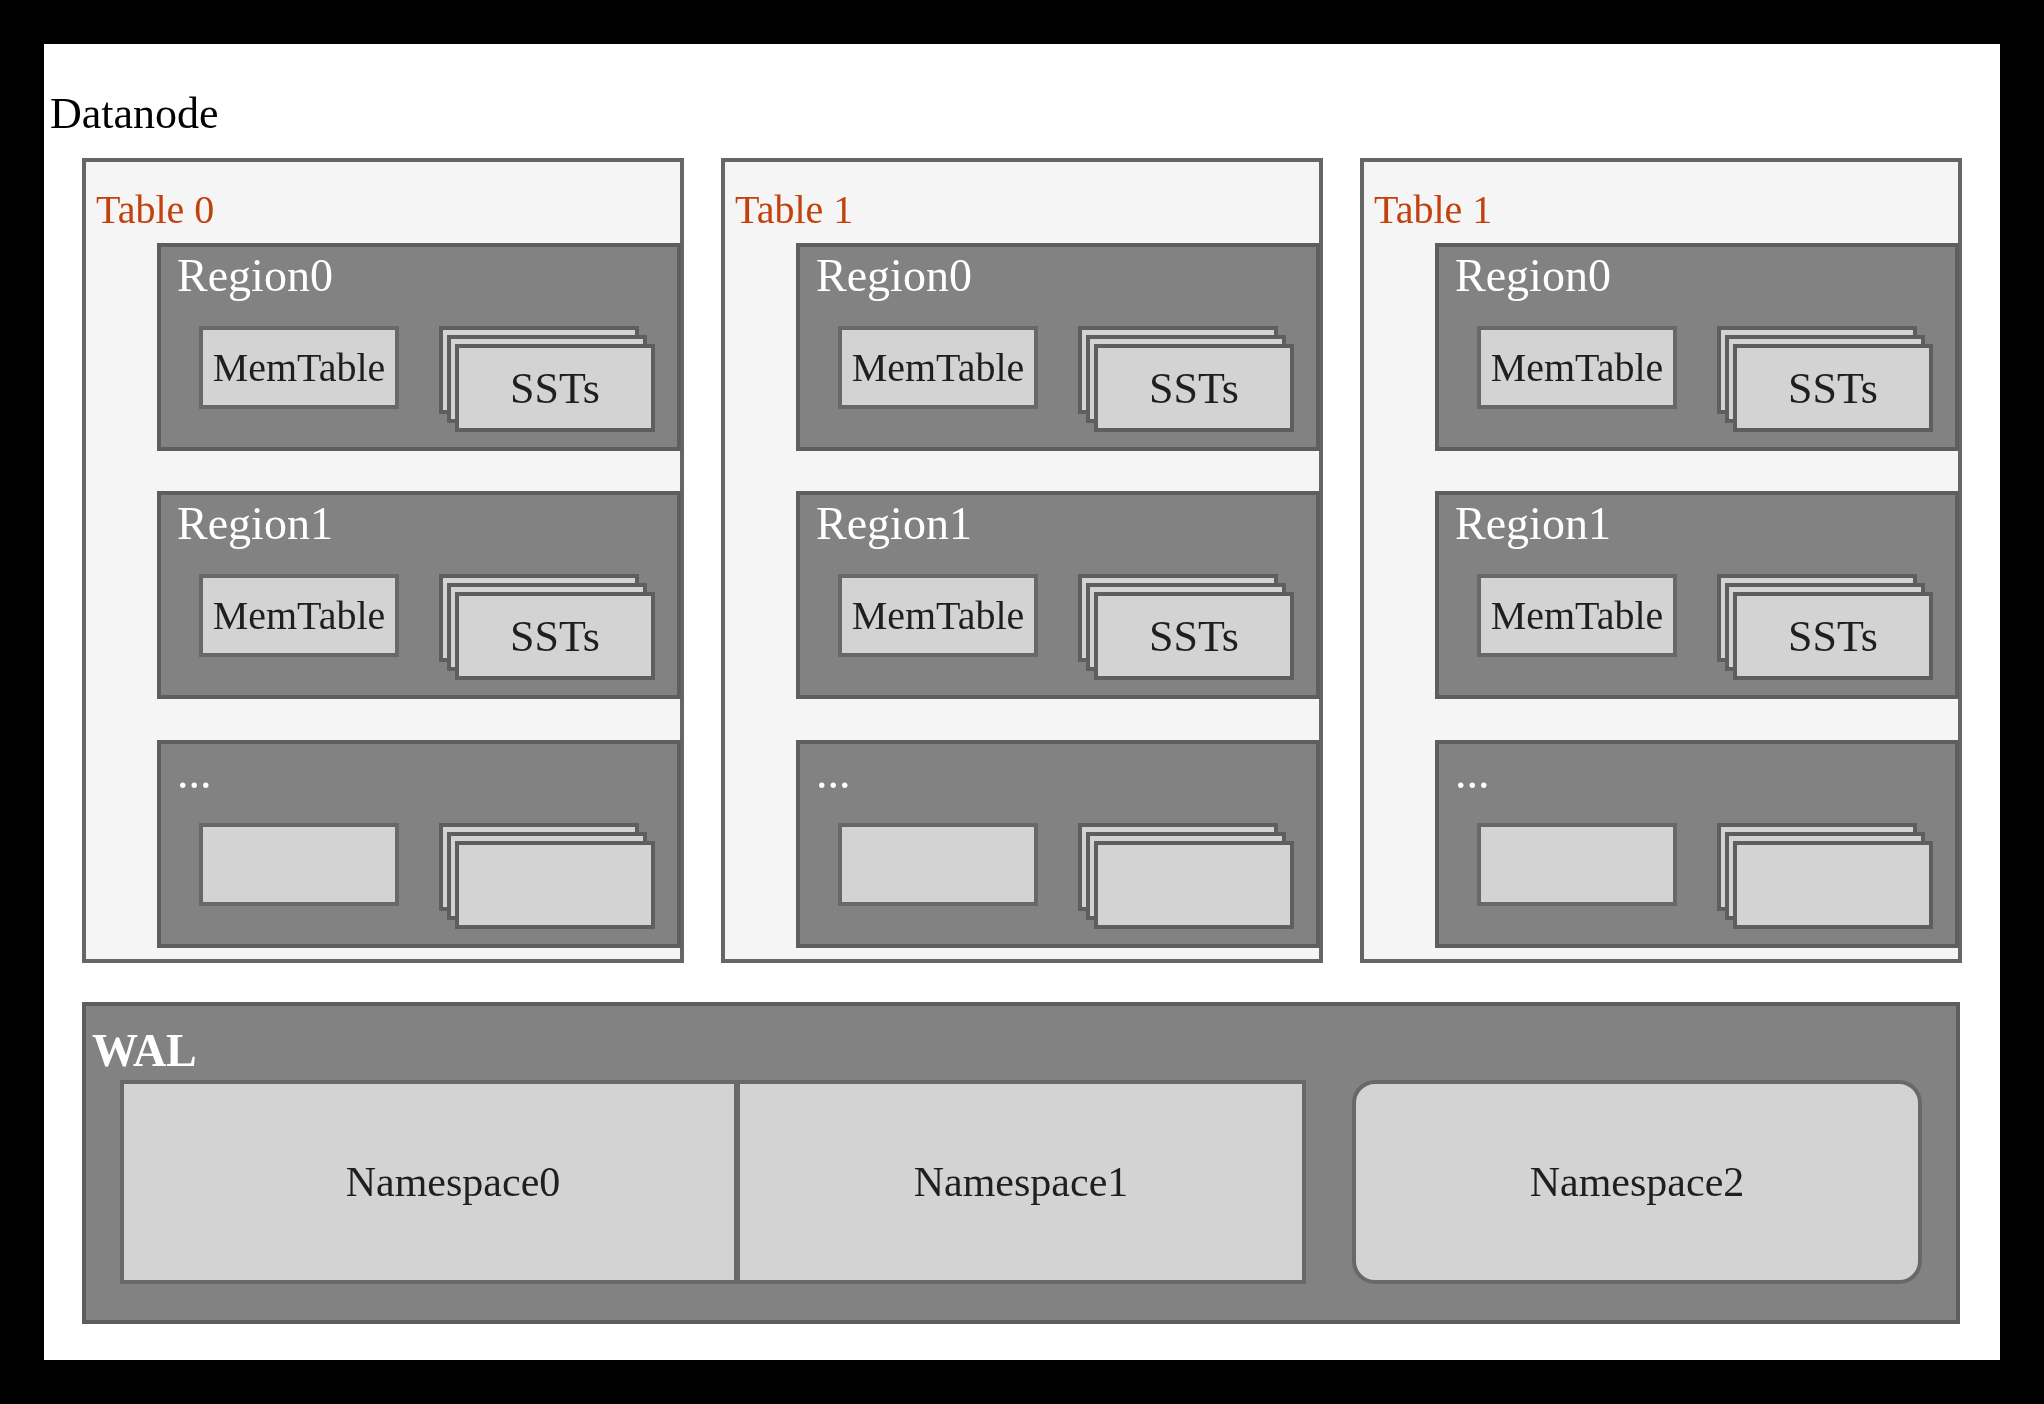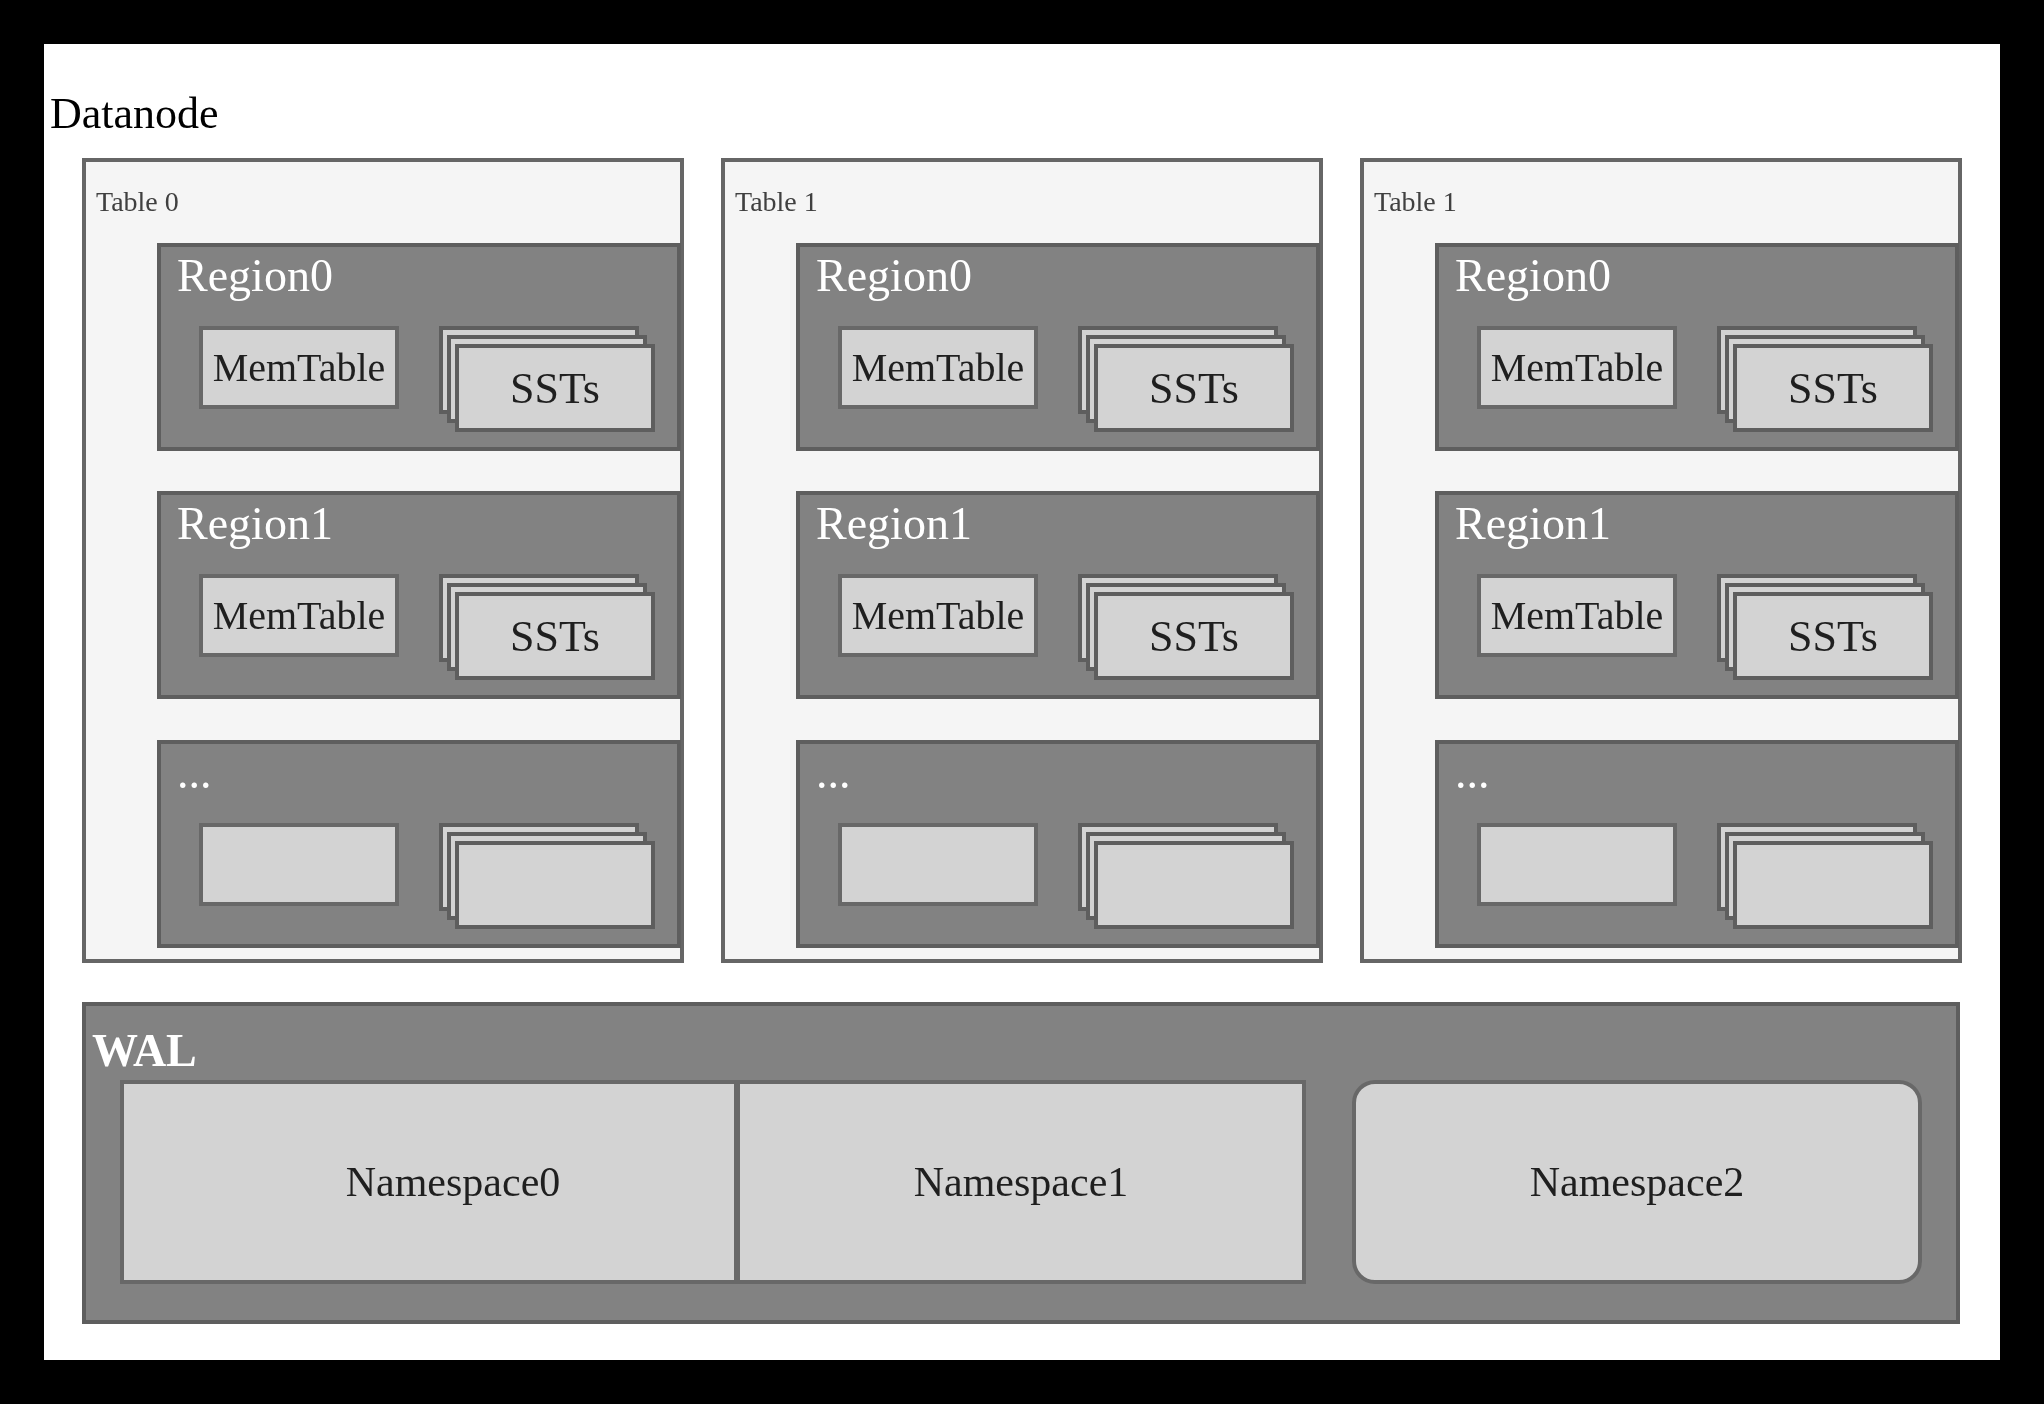--- a/index.html
+++ b/index.html
@@ -6,21 +6,21 @@
   .page{position:relative;width:2044px;height:1404px;background:#000;overflow:hidden;
         font-family:"Liberation Serif","DejaVu Serif",serif;}
   .canvas{position:absolute;left:44px;top:44px;width:1956px;height:1316px;background:#ffffff;}
 
   .diagram-title{position:absolute;left:6px;top:20px;font-size:44px;color:#000000;white-space:nowrap;margin-top:24px;}
 
   
   .tablebox{position:absolute;top:114px;width:594px;height:797px;
             background:#f5f5f5;border:4px solid #666666;}
   .t0{left:38px;} .t1{left:677px;} .t2{left:1316px;}
-  .table-label{position:absolute;left:10px;top:24px;font-size:28px;color:#404040;white-space:nowrap;}
+  .table-label{position:absolute;left:10px;top:24px;font-size:40px;color:#c2410c;white-space:nowrap;}
 
   
   .region{position:absolute;left:34px;width:516px;height:200px;
           background:#828282;border:4px solid #5e5e5e;margin-left:37px;}
   .r0{top:81px;} .r1{top:329px;} .r2{top:578px;}
   .region-label{position:absolute;left:16px;top:2px;font-size:46px;color:#ffffff;white-space:nowrap;}
 
   
   .membox{position:absolute;left:38px;top:79px;width:192px;height:75px;
           background:#d3d3d3;border:4px solid #686868;

